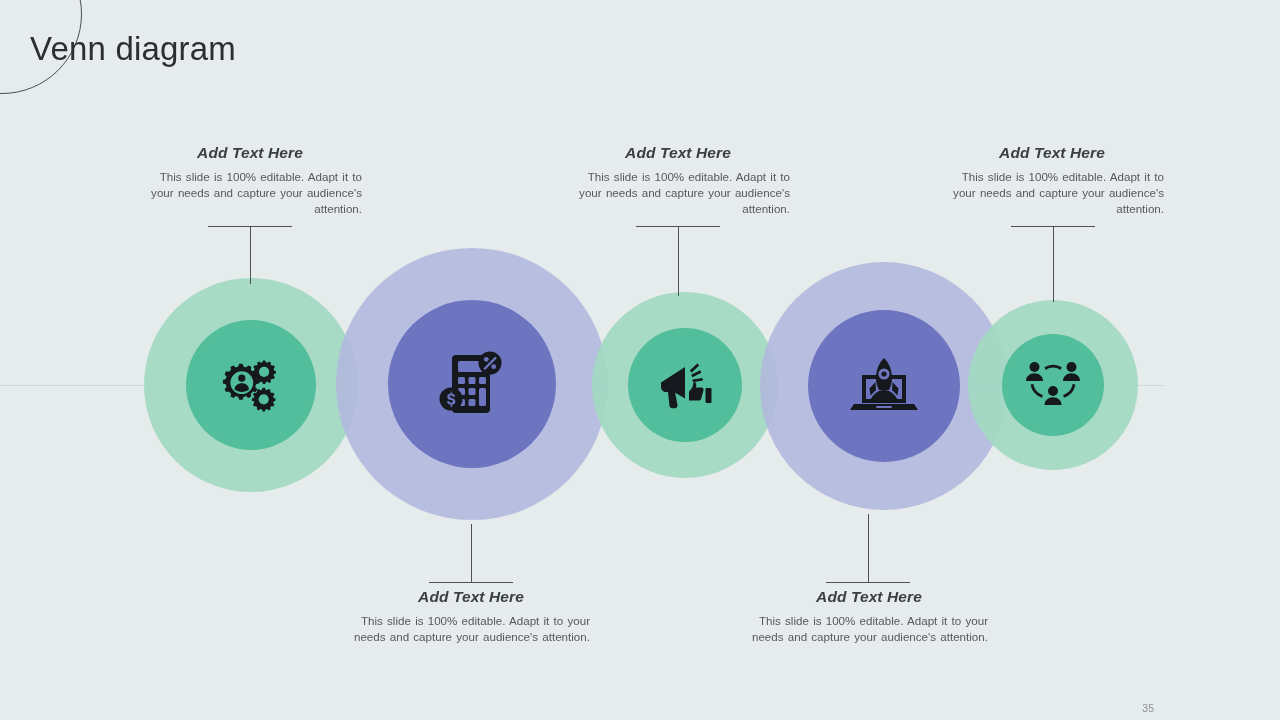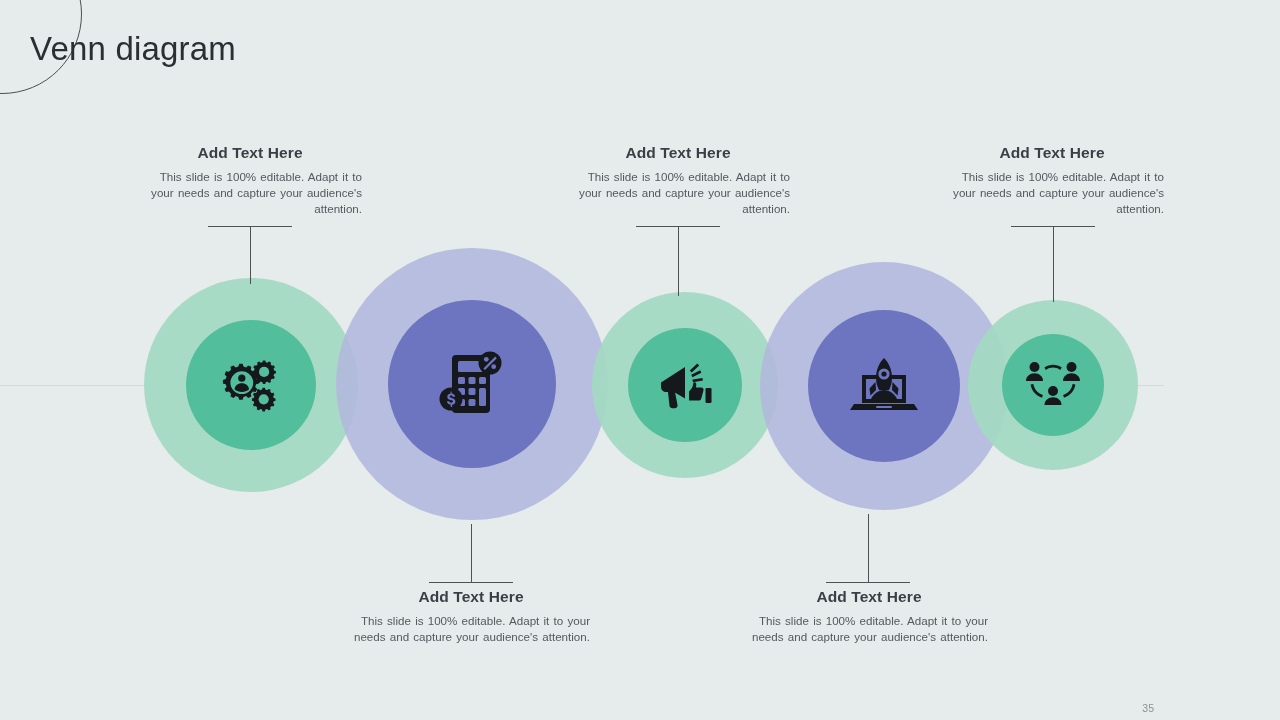--- a/index.html
+++ b/index.html
@@ -114,20 +114,21 @@
     position: absolute;
     text-align: center;
   }
 
   .tb-title {
     font-size: 15.5px;
     font-weight: bold;
     color: #3a3f45;
     margin-bottom: 7px;
     letter-spacing: 0.1px;
+    font-style: italic;
   }
 
   .tb-body {
     font-size: 11.6px;
     line-height: 16px;
     color: #55595e;
     word-spacing: 1px;
     text-align: right;
   }
 

